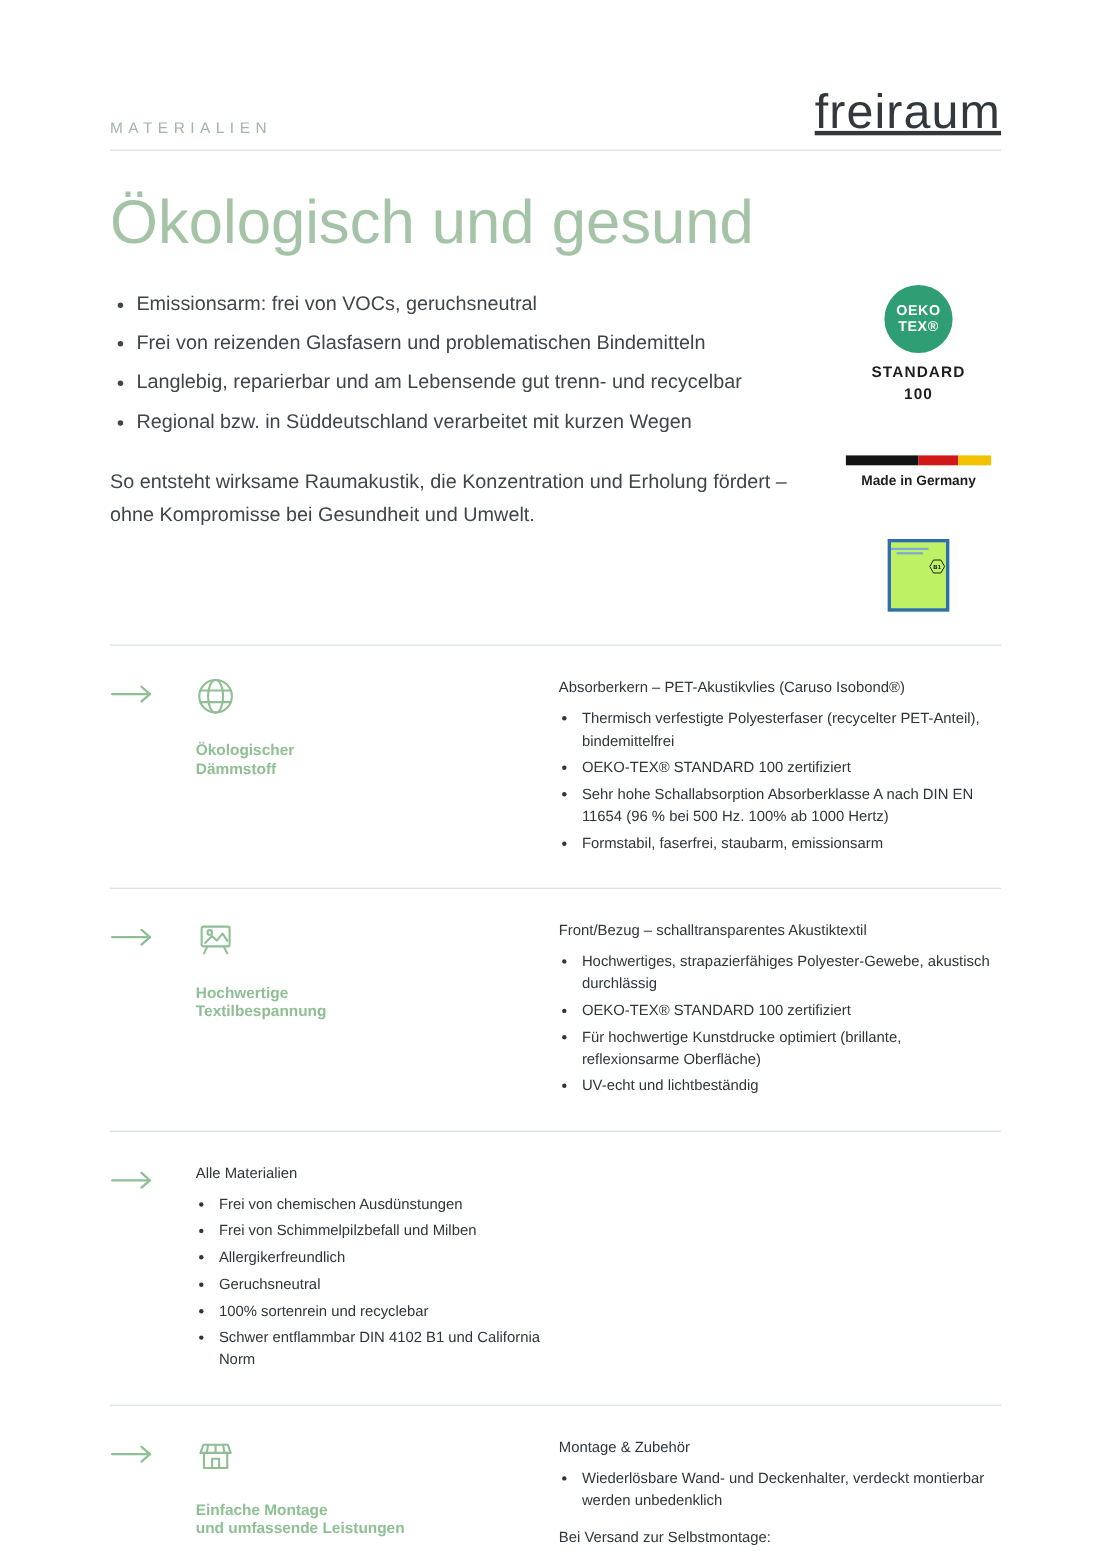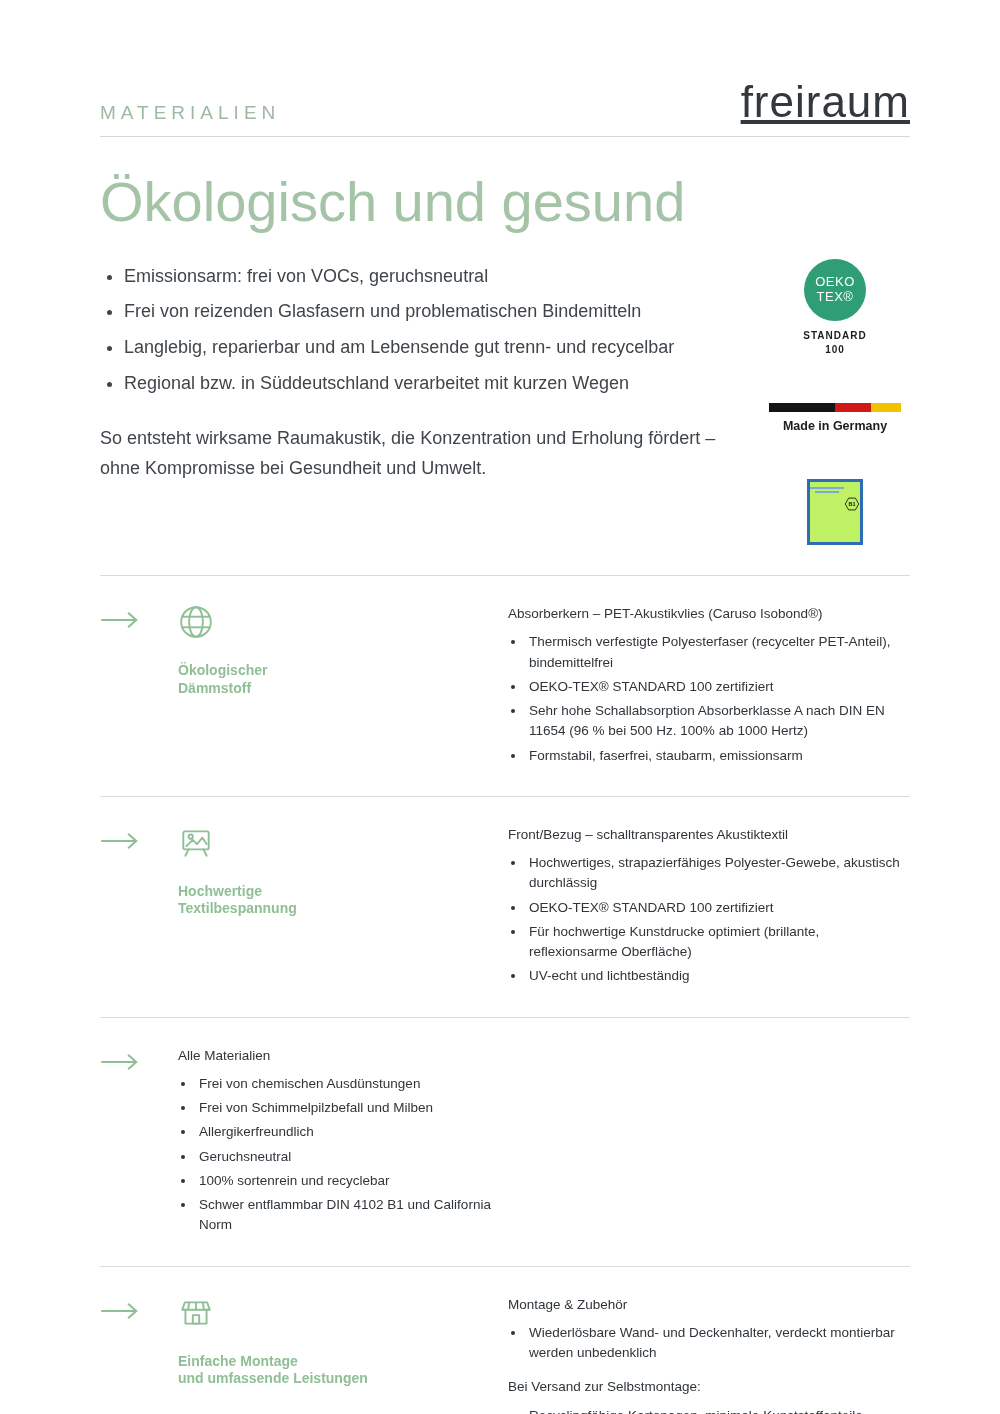--- a/index.html
+++ b/index.html
@@ -7,42 +7,42 @@
   body {
     width:1000px; height:1414px; overflow:hidden;
     font-family:"Liberation Sans", sans-serif;
     color:#3f454b;
   }
   .page { padding:80px 90px 0 100px; height:100%; display:flex; flex-direction:column; }
 
   
   .header { display:flex; justify-content:space-between; align-items:flex-end;
             padding-bottom:12px; border-bottom:1px solid #d6d9d6; }
-  .kicker { color:#9fb8a2; font-size:19px; letter-spacing:5px; font-weight:400; }
+  .kicker { color:#9fb8a2; font-size:14px; letter-spacing:5px; font-weight:400; }
   .logo { color:#33383d; font-size:44px; font-weight:300; letter-spacing:1px; line-height:1;text-decoration:underline; }
 
   
   .main-row { display:flex; }
   .intro-col { width:640px; }
   .badges-col { width:150px; margin-left:auto; display:flex; flex-direction:column;
                 align-items:center; gap:46px; padding-top:122px; }
 
   h1 { color:#a5c4a7; font-size:56px; font-weight:300; margin:34px 0 30px; line-height:1.1; }
   .lead-p { font-size:18px; line-height:1.65; max-width:540px; }
   .closing-p { font-size:18px; line-height:1.65; max-width:620px; margin-top:26px; }
   .intro-bullets { margin:26px 0 0 6px; padding-left:18px; max-width:600px; }
   .intro-bullets li { font-size:18px; line-height:1.55; margin:8px 0; }
 
   
   .badge { text-align:center; }
   .oeko-circle { width:62px; height:62px; border-radius:50%; background:#2f9e74;
                  display:flex; flex-direction:column; align-items:center; justify-content:center;
                  margin:0 auto 8px; }
-  .oeko-circle span { color:#ffffff; font-size:13px; font-weight:400; line-height:1.15; letter-spacing:0.5px; }
-  .oeko-sub { font-size:10px; font-weight:700; color:#1d1d1d; letter-spacing:1px; line-height:1.4; }
+  .oeko-circle span { color:#ffffff; font-size:13px; font-weight:700; line-height:1.15; letter-spacing:0.5px; }
+  .oeko-sub { font-size:14px; font-weight:700; color:#1d1d1d; letter-spacing:1px; line-height:1.4; }
 
   .flag { width:132px; height:9px; display:flex; margin:0 auto 7px; }
   .flag .f-black { background:#141414; width:50%; }
   .flag .f-red   { background:#d21717; width:27%; }
   .flag .f-gold  { background:#f2c200; width:23%; }
   .germany-label { font-size:12.5px; font-weight:700; color:#1d1d1d; }
 
   .b1-box { width:56px; height:66px; border:3px solid #2e6db4; background:#bef264;
             display:flex; flex-direction:row; align-items:flex-start; padding-top:5px; }
   .b1-lines { display:flex; flex-direction:column; gap:2px; align-items:center; margin-bottom:4px; }

